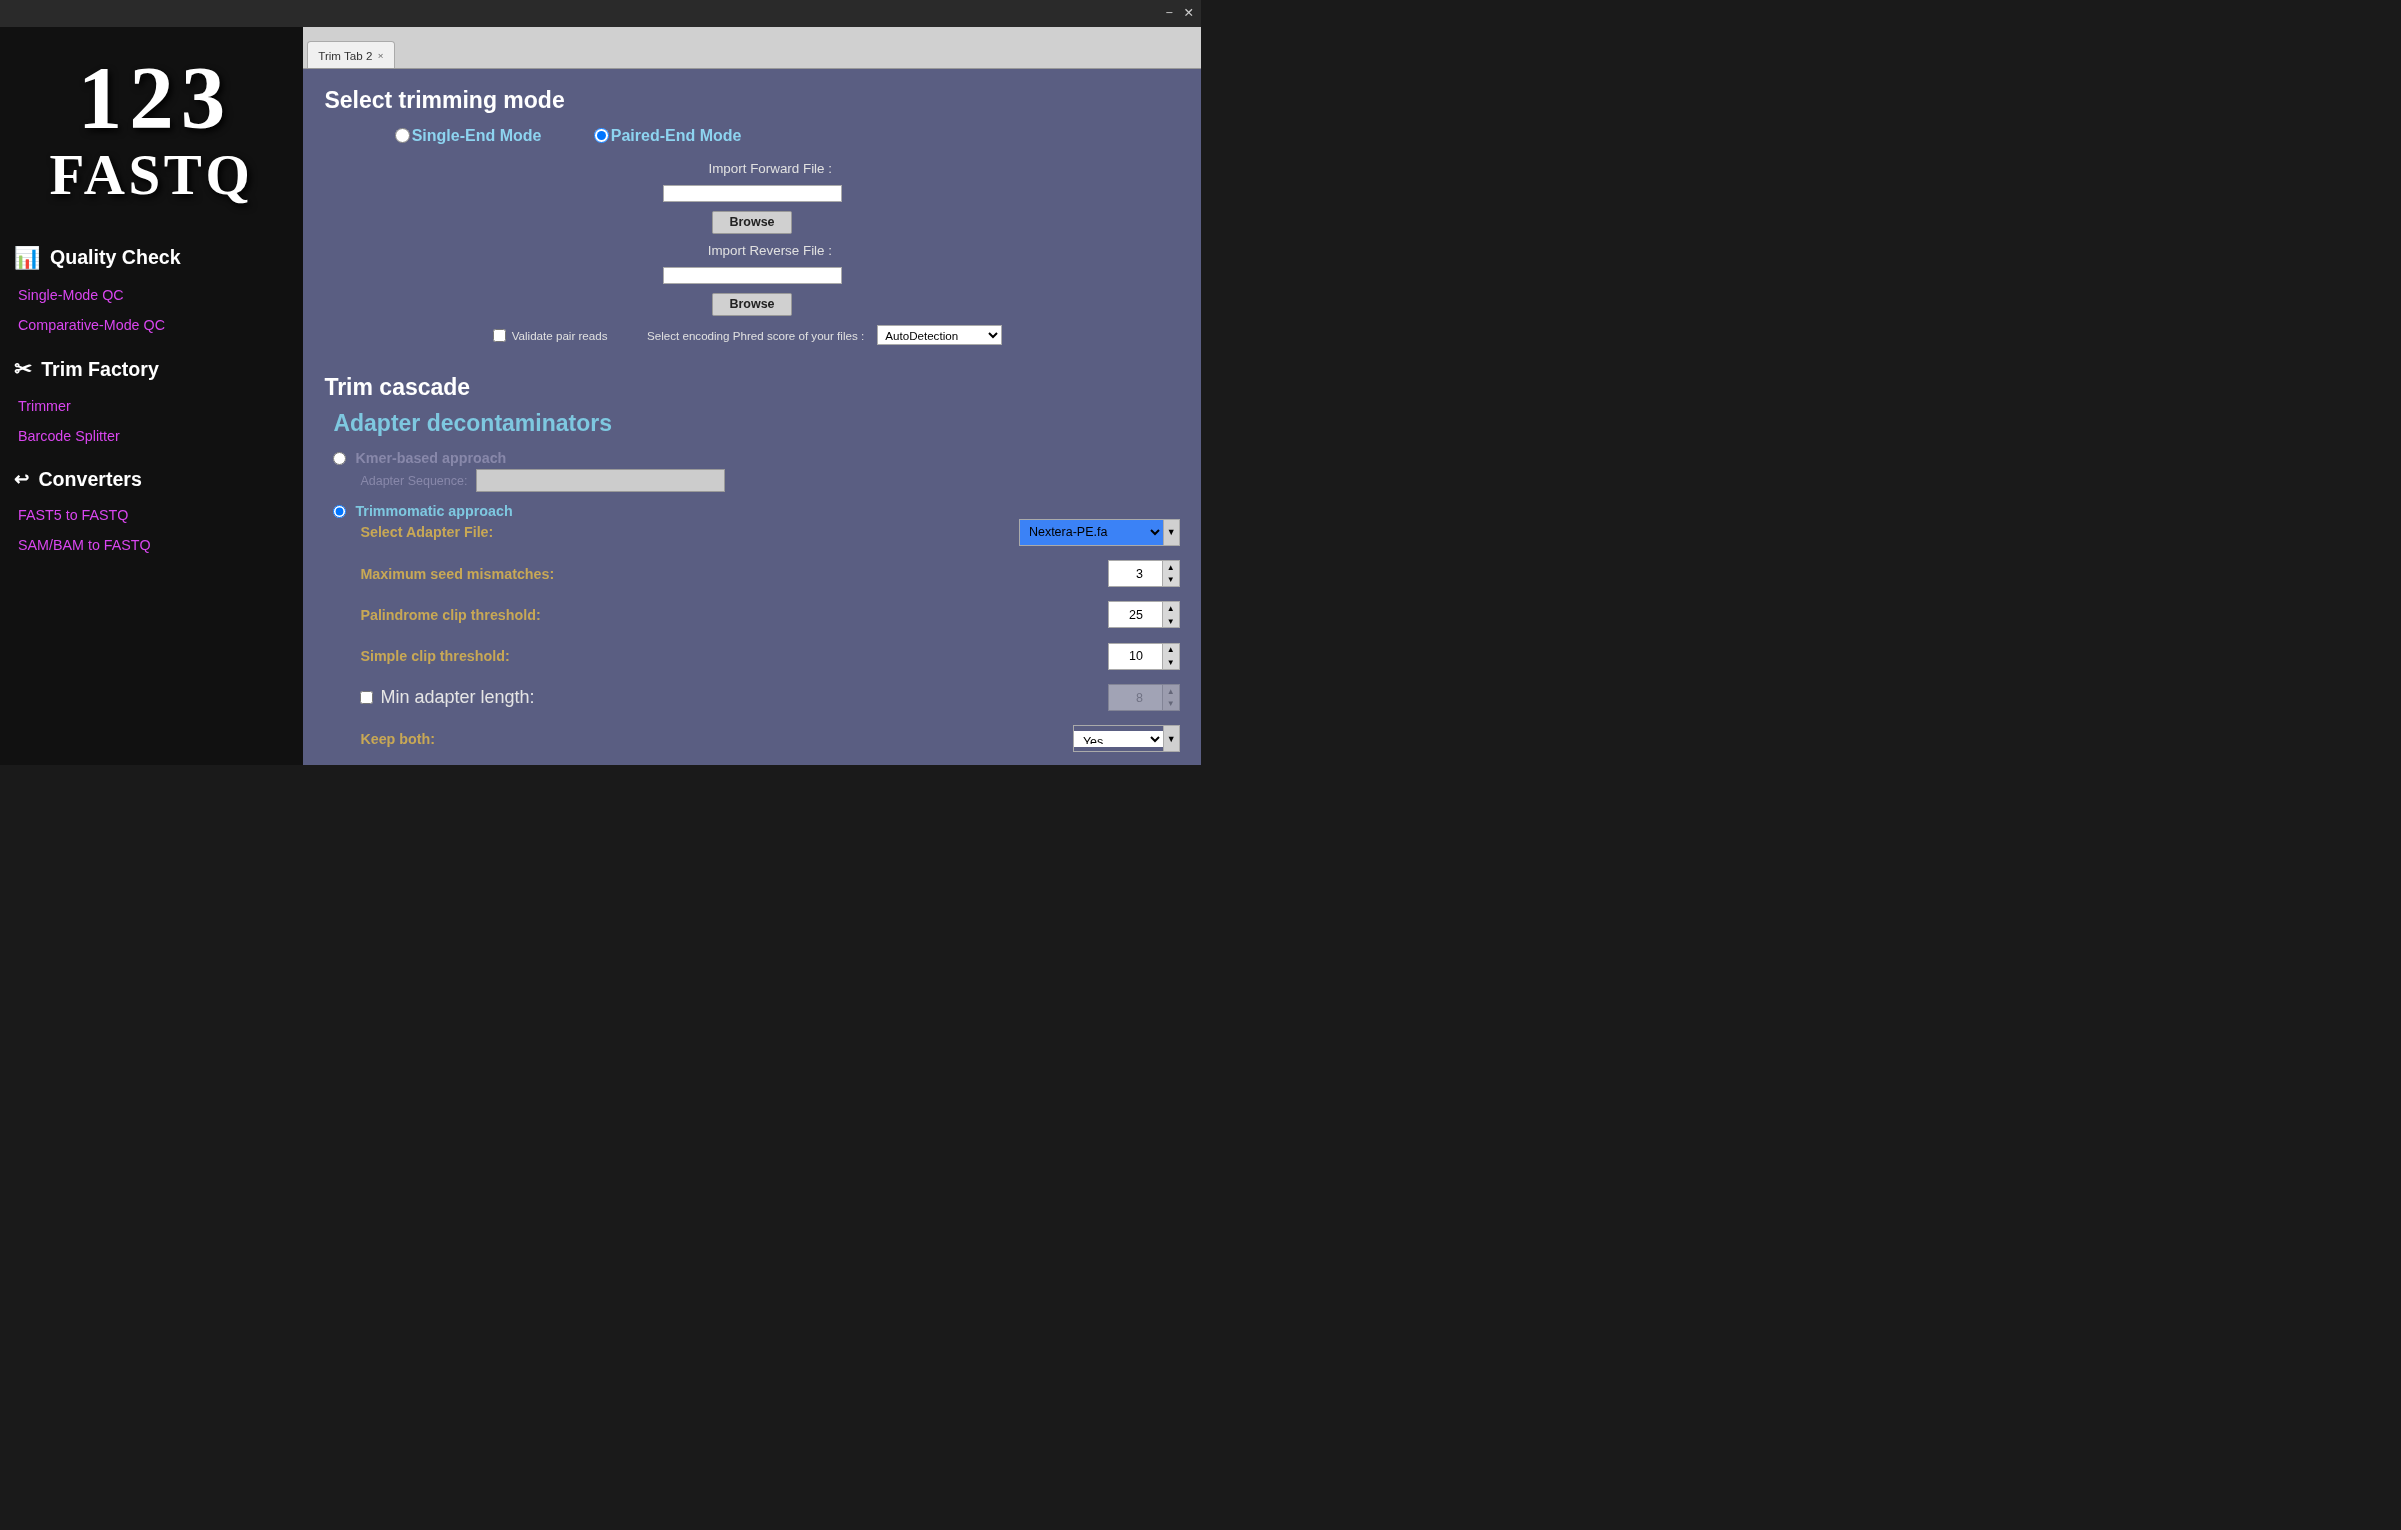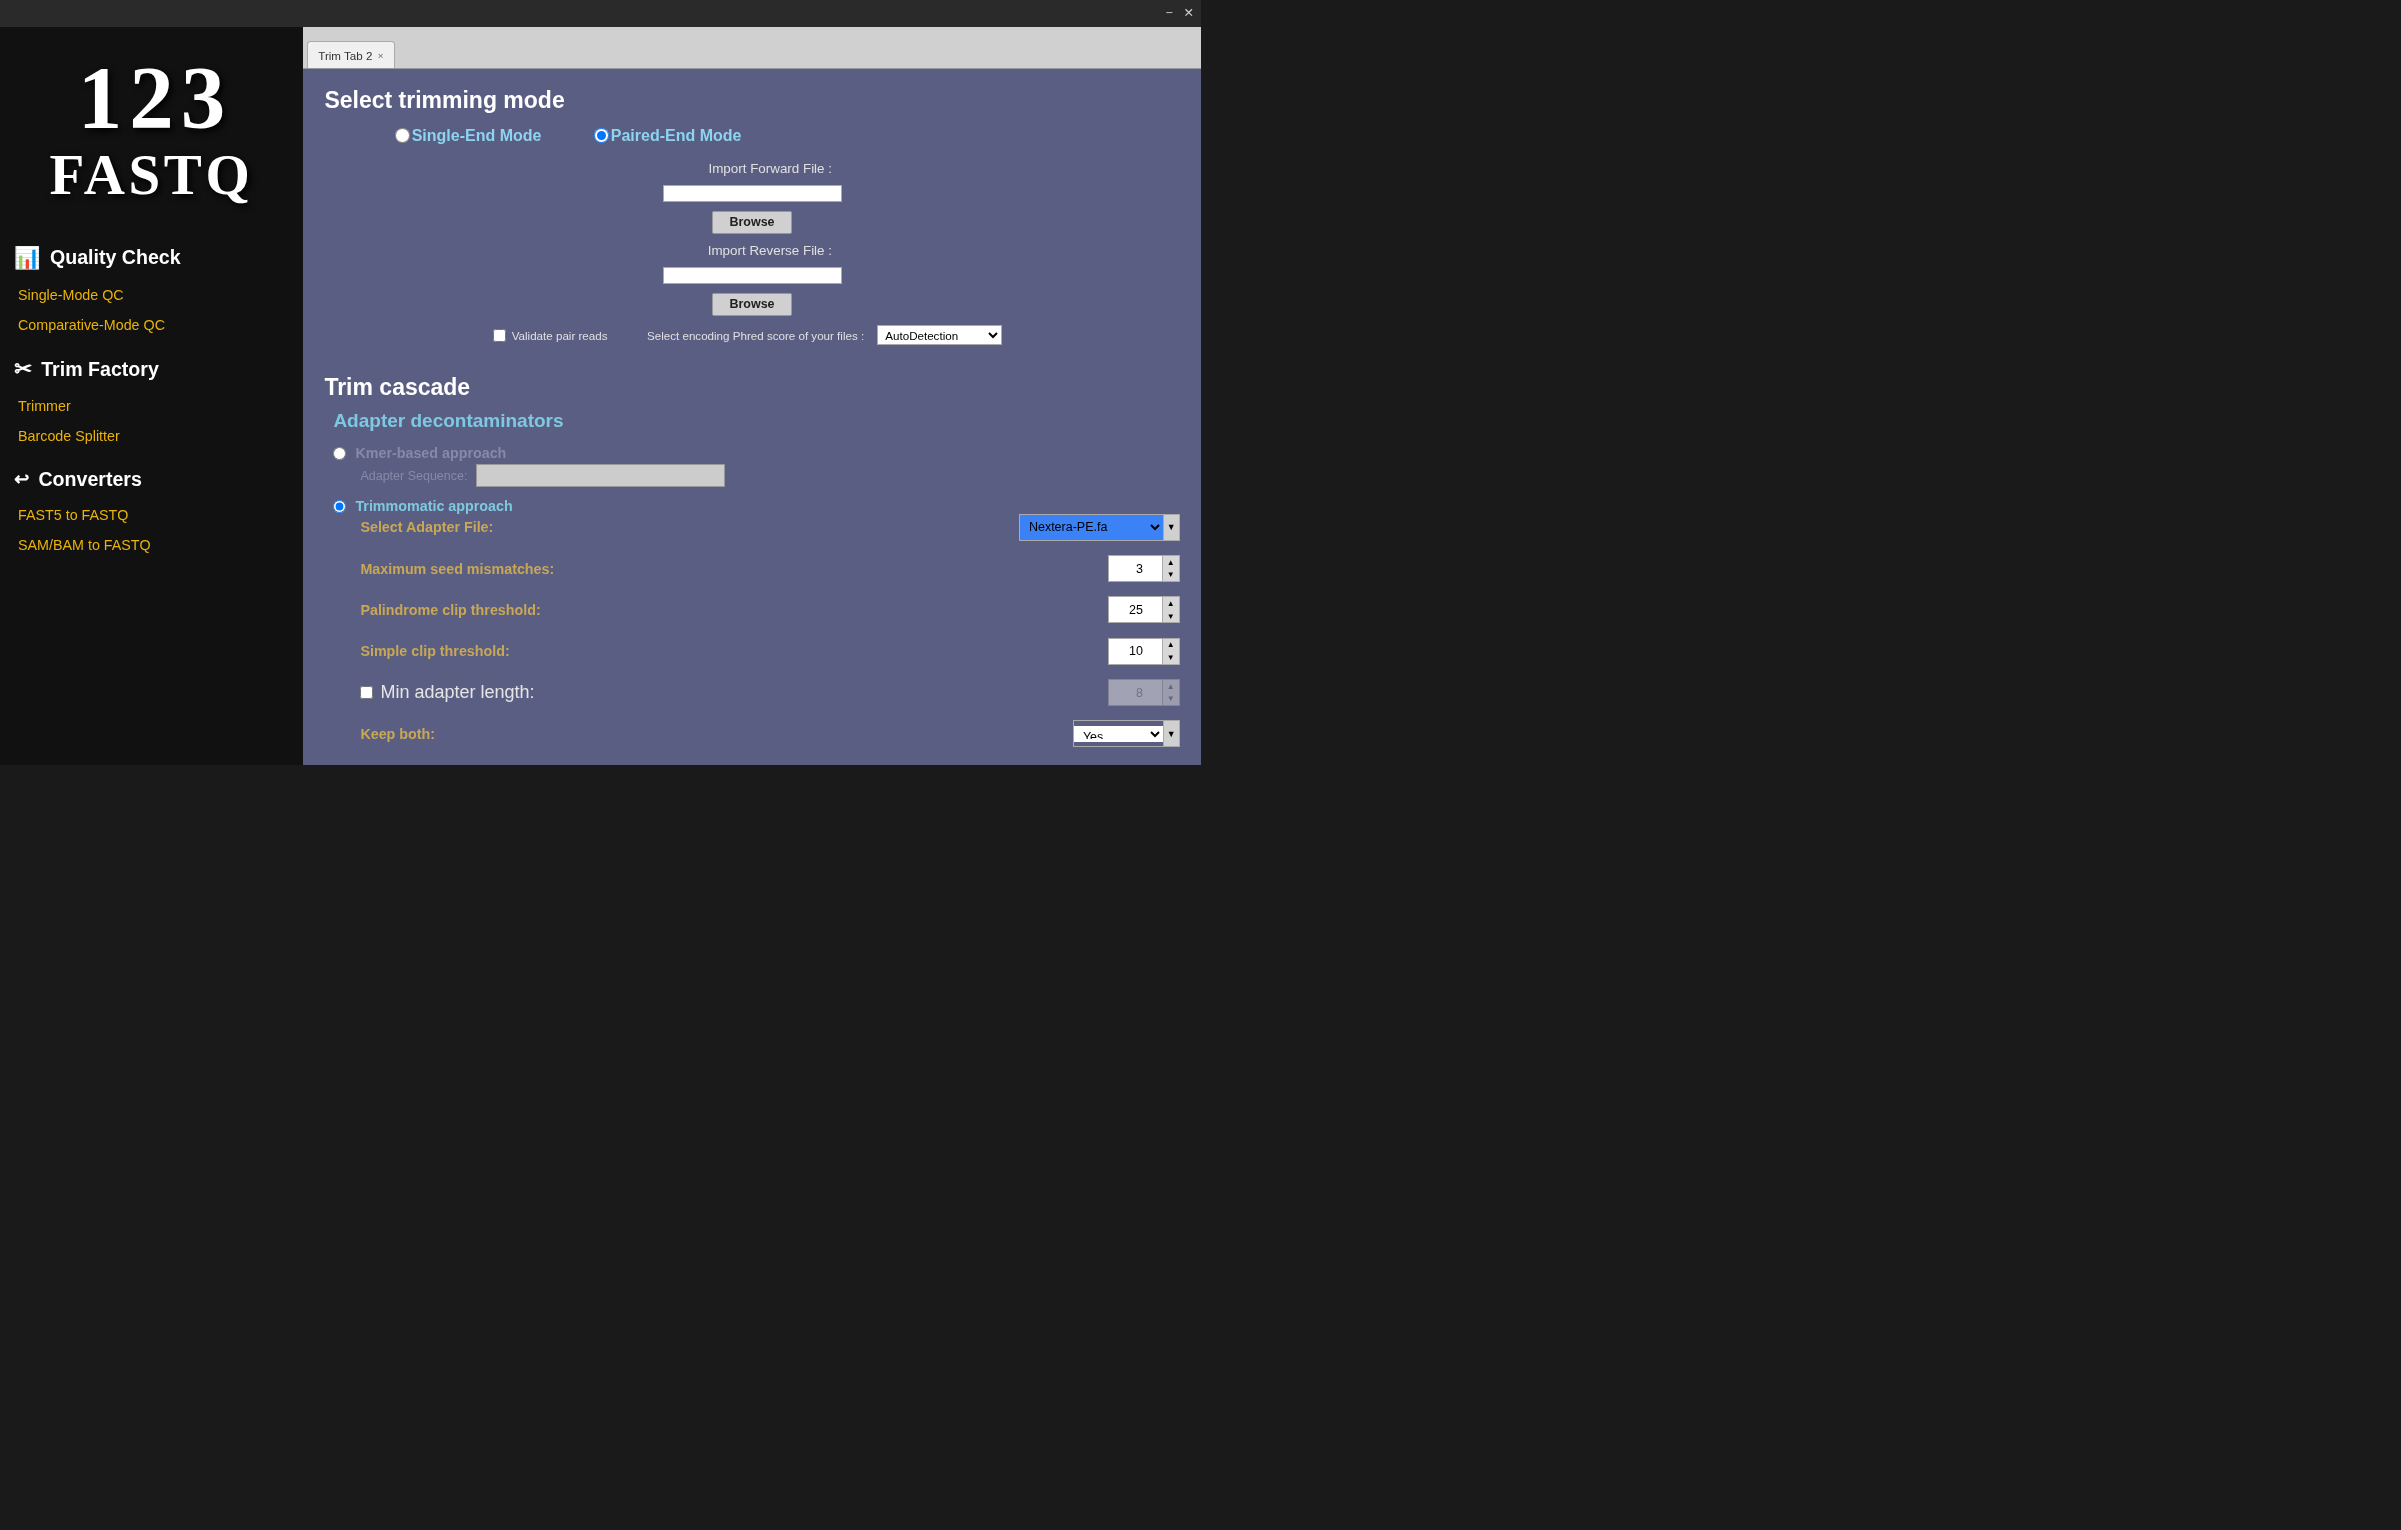--- a/index.html
+++ b/index.html
@@ -68,21 +68,21 @@
       font-size: 19.6px;
       font-weight: bold;
       cursor: pointer;
     }
     .sidebar-section-header .icon {
       font-size: 21.4px;
       color: #fff;
     }
     .sidebar-item {
       padding: 7.1px 18px;
-      color: #eab308;
+      color: #d946ef;
       font-size: 14.3px;
       cursor: pointer;
     }
 
     
     .main-content {
       position: absolute;
       top: 27px; left: 303px;
       right: 0;
       height: 738px;
@@ -231,21 +231,21 @@
       padding: 14.3px 21.4px;
     }
     .section-cascade-title {
       color: #fff;
       font-size: 23px;
       font-weight: bold;
       margin-bottom: 9px;
     }
     .subsection-title {
       color: #7ec8e0;
-      font-size: 19px;
+      font-size: 23px;
       font-weight: bold;
       margin-bottom: 12.5px;
       margin-left: 9px;
     }
 
     
     .approach-row {
       display: flex;
       align-items: flex-start;
       gap: 9px;

